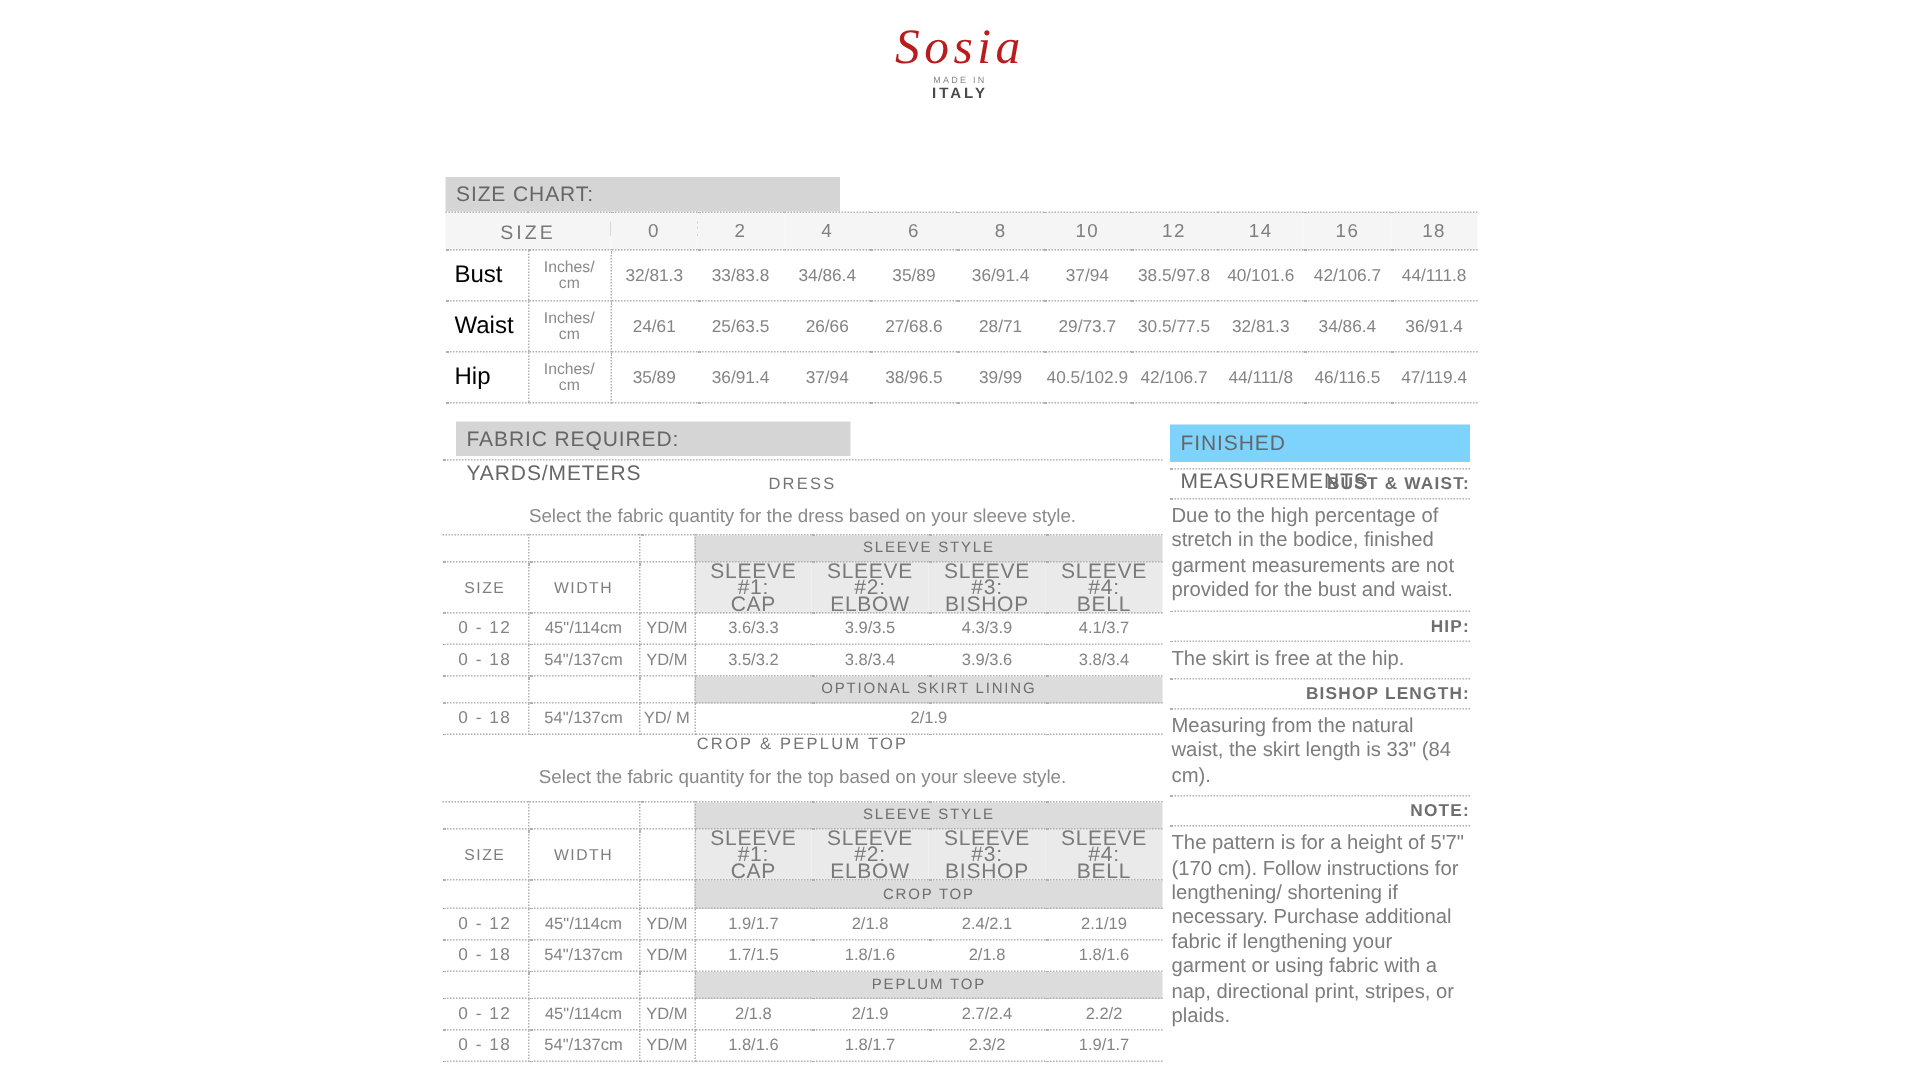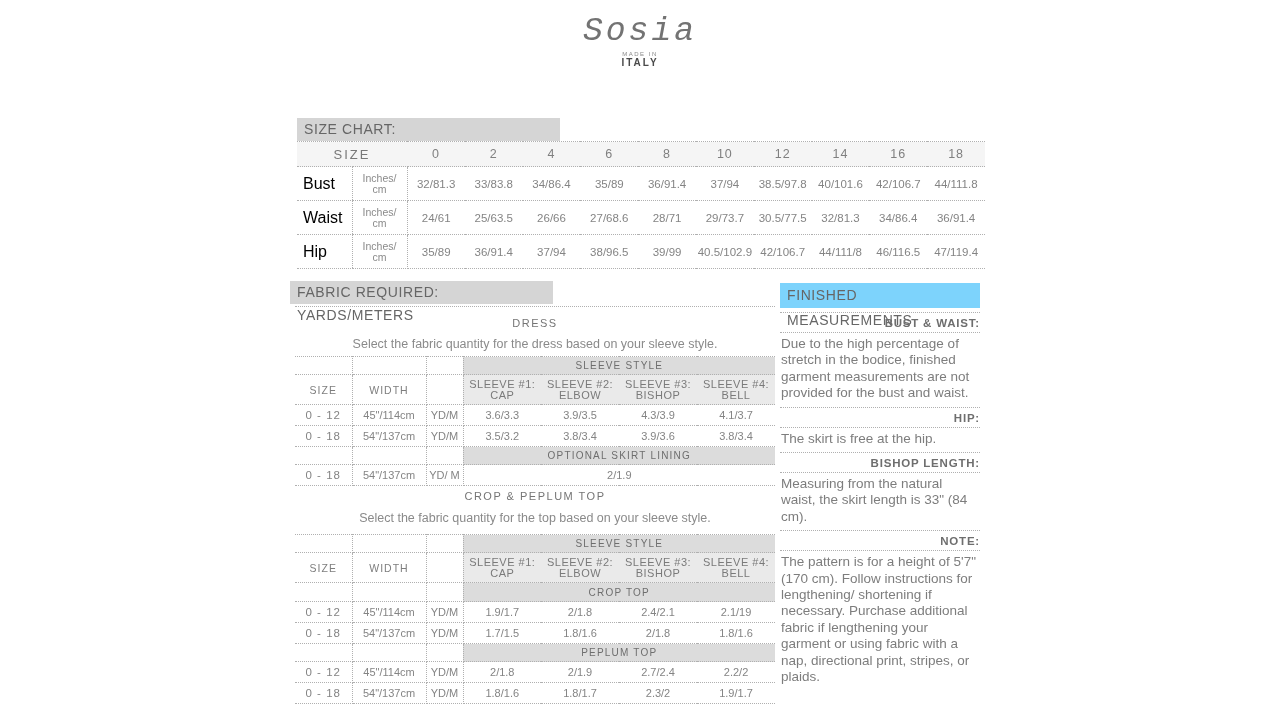--- a/index.html
+++ b/index.html
@@ -2,21 +2,21 @@
 <html><head>
 <meta charset="utf-8">
 <style>
   * { margin:0; padding:0; box-sizing:border-box; }
   html,body { background:#ffffff; }
   body { font-family:"Liberation Sans", sans-serif; }
   .page { position:relative; width:1280px; height:720px; background:#ffffff; overflow:hidden; color:#848484; }
 
   
   .logo { position:absolute; left:0; right:0; top:14px; text-align:center; }
-  .brand { font-family:Liberation Mono, monospace; font-style:italic; font-size:33px; letter-spacing:3px; color:#737373; line-height:36px; }
+  .brand { font-family:Liberation Serif, serif; font-style:italic; font-size:33px; letter-spacing:3px; color:#b91c1c; line-height:36px; }
   .made-in { font-size:6px; letter-spacing:1.5px; color:#8a8a8a; margin-top:1px; }
   .italy { font-size:10px; font-weight:bold; letter-spacing:2px; color:#4a4a4a; }
 
   
   .hdr-bar { position:absolute; background:#d5d5d5; color:#666666; font-size:14px; letter-spacing:0.6px; height:23px; line-height:23px; padding-left:7px; }
 
   
   .size-table { position:absolute; left:297px; top:141px; width:688px; table-layout:fixed; border-collapse:collapse; border-top:1px dotted #b0b0b0; }
   .size-table td, .size-table th { border-bottom:1px dotted #b0b0b0; font-weight:normal; text-align:center; font-size:11.5px; color:#848484; }
   .size-table tr.r-szhead { height:25px; background:#f5f5f5; }
@@ -34,21 +34,21 @@
 
   
   .fab-table { position:absolute; left:295px; width:480px; table-layout:fixed; border-collapse:collapse; border-top:1px dotted #b0b0b0; }
   .fab-table td { border-bottom:1px dotted #b0b0b0; text-align:center; font-size:11px; color:#848484; }
   .fab-table td.vr { border-right:1px dotted #b0b0b0; }
   .fab-table tr.r-bar { height:18px; }
   .fab-table tr.r-head { height:30px; }
   .fab-table tr.r-data { height:21px; }
   .fab-table td.bar { background:#dcdcdc; color:#6e6e6e; font-size:10px; letter-spacing:1.2px; }
   .fab-table td.col-head { font-size:10.5px; letter-spacing:1px; color:#7e7e7e; }
-  .fab-table td.sleeve-head { background:#eaeaea; font-size:11px; line-height:11px; letter-spacing:0.5px; color:#7a7a7a;margin-left:30px; }
+  .fab-table td.sleeve-head { background:#eaeaea; font-size:14px; line-height:11px; letter-spacing:0.5px; color:#7a7a7a;margin-left:30px; }
   .fab-table td.szc { font-size:11.5px; letter-spacing:1px; }
 
   
   .fm { position:absolute; left:780px; top:283px; width:200px; }
   .fm-header { background:#7dd3fc; color:#666666; font-size:14px; letter-spacing:0.6px; height:25px; line-height:25px; padding-left:7px; }
   .fm-rule { border-top:1px dotted #b0b0b0; margin-top:4px; }
   .fm-heading { text-align:right; font-size:11.5px; letter-spacing:0.8px; color:#6e6e6e; padding:4px 0 3px; border-bottom:1px dotted #b0b0b0;font-weight:bold; }
   .fm-text { font-size:13.5px; line-height:16.4px; color:#7d7d7d; padding:3px 1px 5px; border-bottom:1px dotted #b0b0b0; text-align:left; }
   .fm-text.last { border-bottom:none; }
 </style>
@@ -132,21 +132,21 @@
       <td>39/99</td>
       <td>40.5/102.9</td>
       <td>42/106.7</td>
       <td>44/111/8</td>
       <td>46/116.5</td>
       <td>47/119.4</td>
     </tr>
   </tbody>
     </table>
 
-  <div class="hdr-bar" style="left:290px; top:281px; width:263px;">FABRIC REQUIRED: YARDS/METERS</div>
+  <div class="hdr-bar" style="left:304px; top:281px; width:263px;">FABRIC REQUIRED: YARDS/METERS</div>
   <div class="rule" style="left:295px; top:306px; width:480px;"></div>
 
   <div class="fab-title" style="top:317px;">DRESS</div>
   <div class="fab-sub" style="top:337px;">Select the fabric quantity for the dress based on your sleeve style.</div>
 
   <table class="fab-table" style="top:356px;">
     <colgroup>
         <col style="width:57px">
         <col style="width:74px">
         <col style="width:37px">

